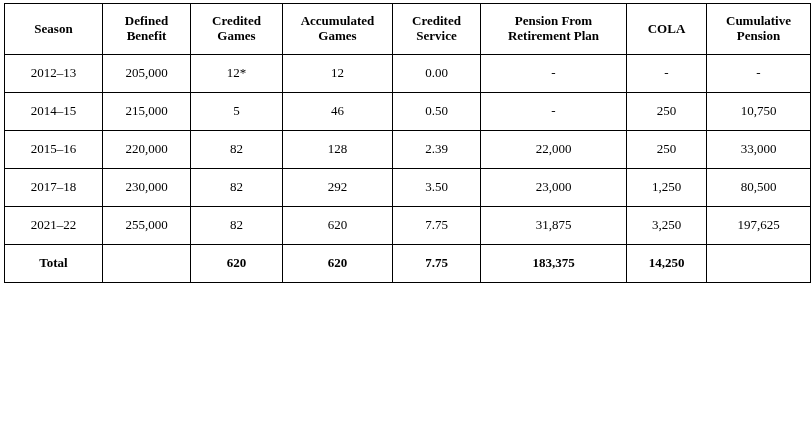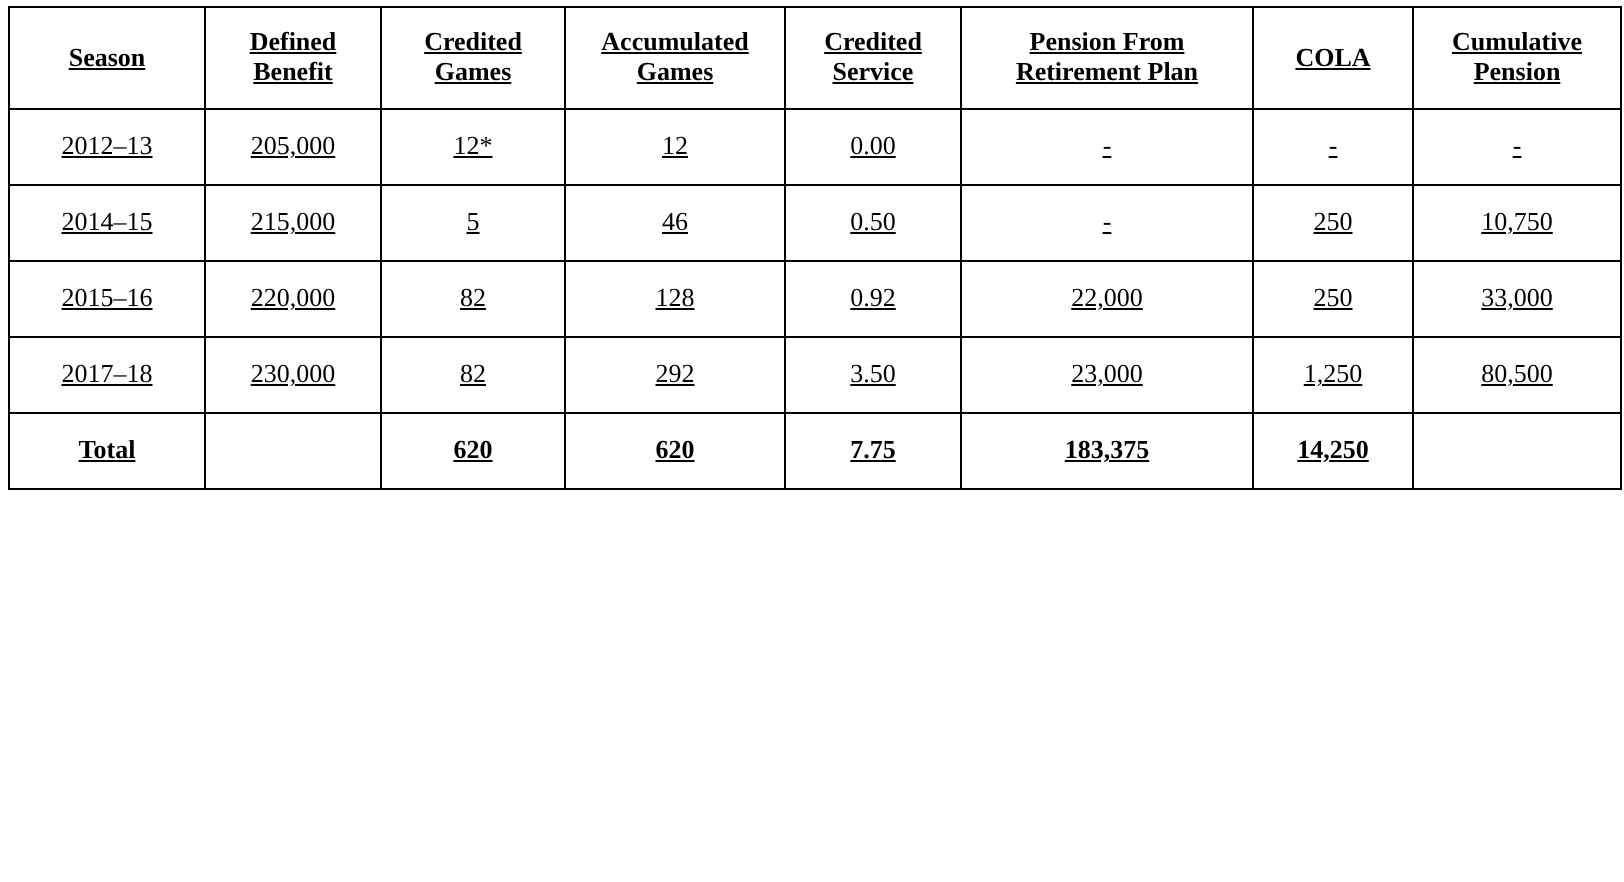--- a/index.html
+++ b/index.html
@@ -13,21 +13,20 @@
     font-family: "Liberation Serif", serif;
     color: #000000;
     overflow: hidden;
   }
   #page {
     position: relative;
     width: 647px;
     height: 441px;
     box-sizing: border-box;
     padding: 2px 2px 2px 2px;
-    text-decoration: underline;
   }
   table.pension {
     border-collapse: collapse;
     width: 806px;
     margin: 1px 0 0 2px;
     table-layout: fixed;
   }
   table.pension th,
   table.pension td {
     border: 1px solid #000000;
@@ -145,41 +144,51 @@
         <td class="num-center">-</td>
         <td class="num-right">250</td>
         <td class="num-right">10,750</td>
       </tr>
 
       <tr>
         <td class="season">2015–16</td>
         <td class="num-right">220,000</td>
         <td class="num-center">82</td>
         <td class="num-center">128</td>
-        <td class="num-right">0.92</td>
+        <td class="num-right">2.39</td>
         <td class="num-right">22,000</td>
         <td class="num-right">250</td>
         <td class="num-right">33,000</td>
       </tr>
 
 
       <tr>
         <td class="season">2017–18</td>
         <td class="num-right">230,000</td>
         <td class="num-center">82</td>
         <td class="num-center">292</td>
         <td class="num-right">3.50</td>
         <td class="num-right">23,000</td>
         <td class="num-right">1,250</td>
         <td class="num-right">80,500</td>
       </tr>
 
 
 
 
+      <tr>
+        <td class="season">2021–22</td>
+        <td class="num-right">255,000</td>
+        <td class="num-center">82</td>
+        <td class="num-center">620</td>
+        <td class="num-right">7.75</td>
+        <td class="num-right">31,875</td>
+        <td class="num-right">3,250</td>
+        <td class="num-right">197,625</td>
+      </tr>
 
       <tr class="total-row">
         <td class="season">Total</td>
         <td class="num-right empty"></td>
         <td class="num-center">620</td>
         <td class="num-center">620</td>
         <td class="num-right">7.75</td>
         <td class="num-right">183,375</td>
         <td class="num-right">14,250</td>
         <td class="num-right"></td>

